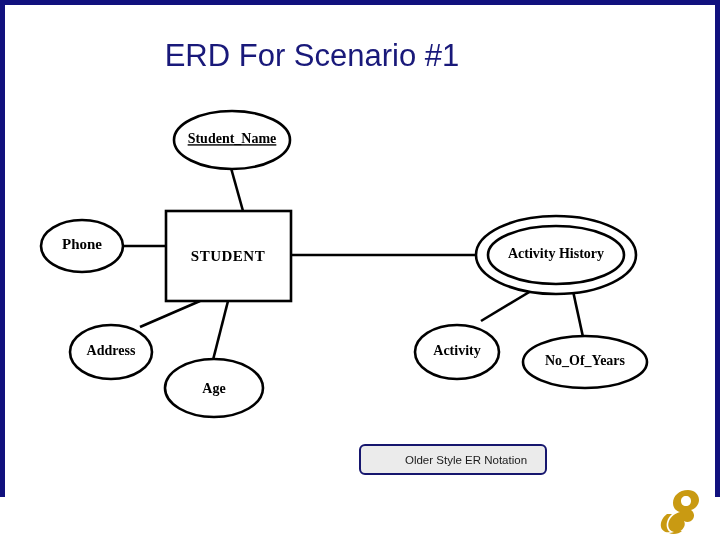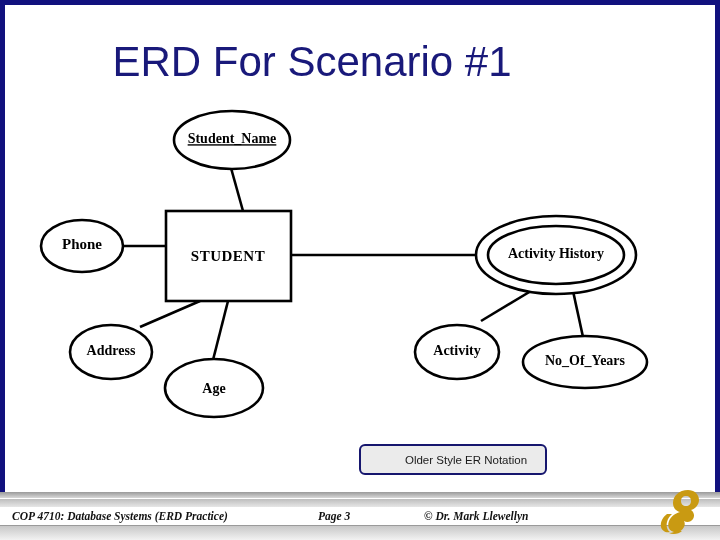--- a/index.html
+++ b/index.html
@@ -34,21 +34,21 @@
     width: 5px; height: 497px;
     background: #11117e;
   }
 
   
   #page-title {
     position: absolute;
     left: 0; top: 38px;
     width: 624px;
     text-align: center;
-    font-size: 42px;
+    font-size: 31px;
     color: #19197a;
     font-family: "Liberation Sans", sans-serif;
     letter-spacing: 0px;
     white-space: nowrap;
   }
 
   
   #erd-canvas {
     position: absolute;
     left: 0; top: 95px;
@@ -215,32 +215,20 @@
         <text class="erd-label" x="585" y="267" font-size="14">No_Of_Years</text>
       </g>
 
     </svg>
   </div>
 
   <div id="notation-callout">
     <span id="notation-callout-label">Older Style ER Notation</span>
   </div>
 
-  <div id="footer">
-    <div id="footer-strip-top"></div>
-    <div id="footer-rule-a"></div>
-    <div id="footer-band"></div>
-    <div id="footer-text-row">
-      <span class="footer-text" id="footer-course">COP 4710: Database Systems  (ERD Practice)</span>
-      <span class="footer-text" id="footer-page">Page 3</span>
-      <span class="footer-text" id="footer-author">© Dr. Mark Llewellyn</span>
-    </div>
-    <div id="footer-rule-b"></div>
-    <div id="footer-strip-bottom"></div>
-  </div>
 
   <div id="logo-box">
     <svg width="54" height="50" viewBox="0 0 54 50" xmlns="http://www.w3.org/2000/svg">
       <g fill="#c99a12">
         <path d="M33 4 C24 4 18 10 18 17 C18 22 21 25 25 26 C21 27 16 30 14 35
                  C12 40 14 45 19 46 C23 47 27 45 29 41 C30 39 30 37 29 35
                  C32 37 36 36 38 33 C40 30 39 26 36 24 C40 23 44 19 44 14
                  C44 8 39 4 33 4 Z
                  M31 10 C34 10 36 12 36 15 C36 18 34 20 31 20 C28 20 26 18 26 15
                  C26 12 28 10 31 10 Z"></path>

